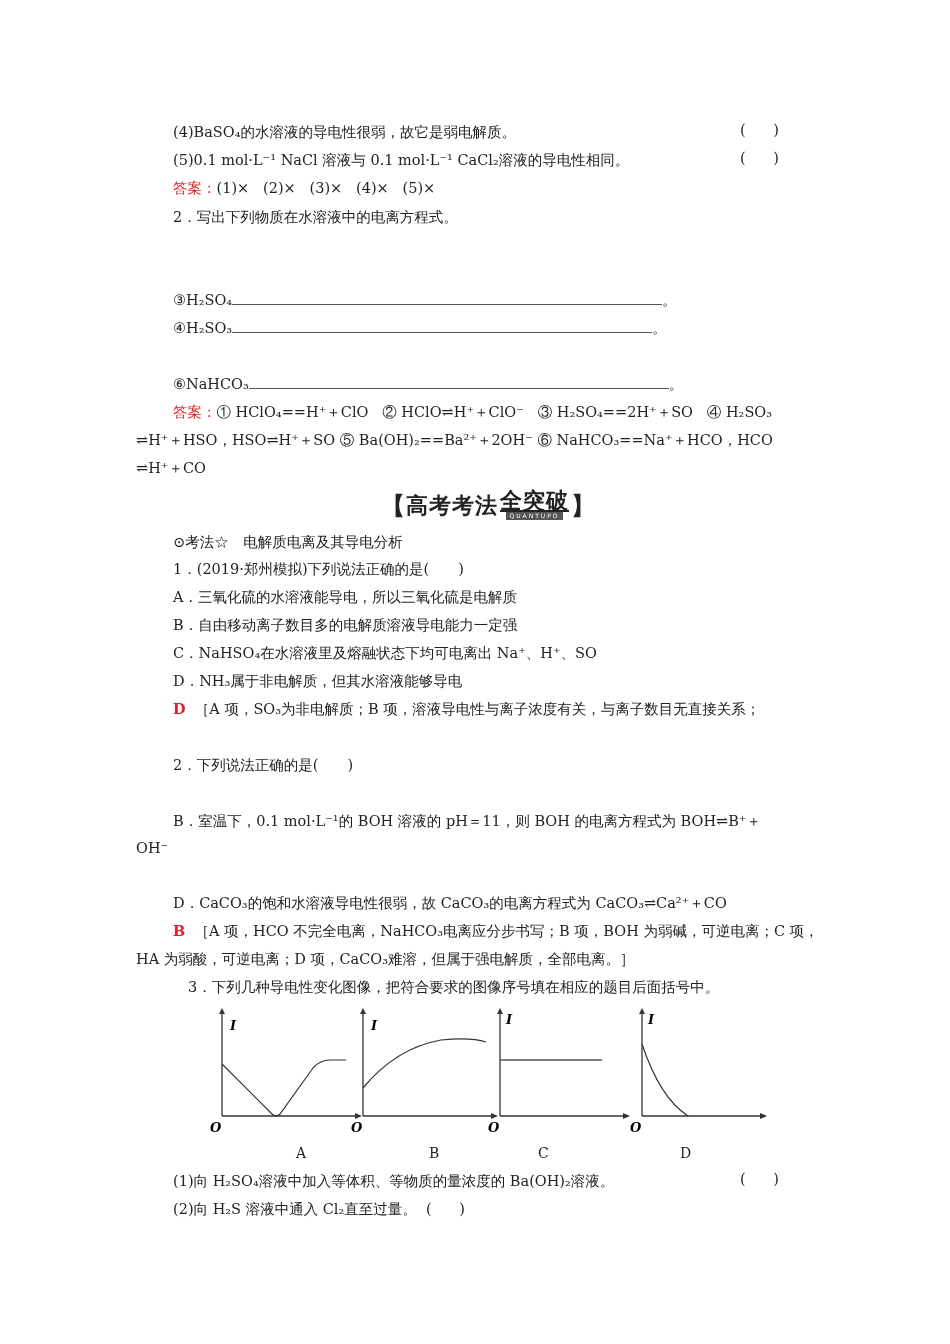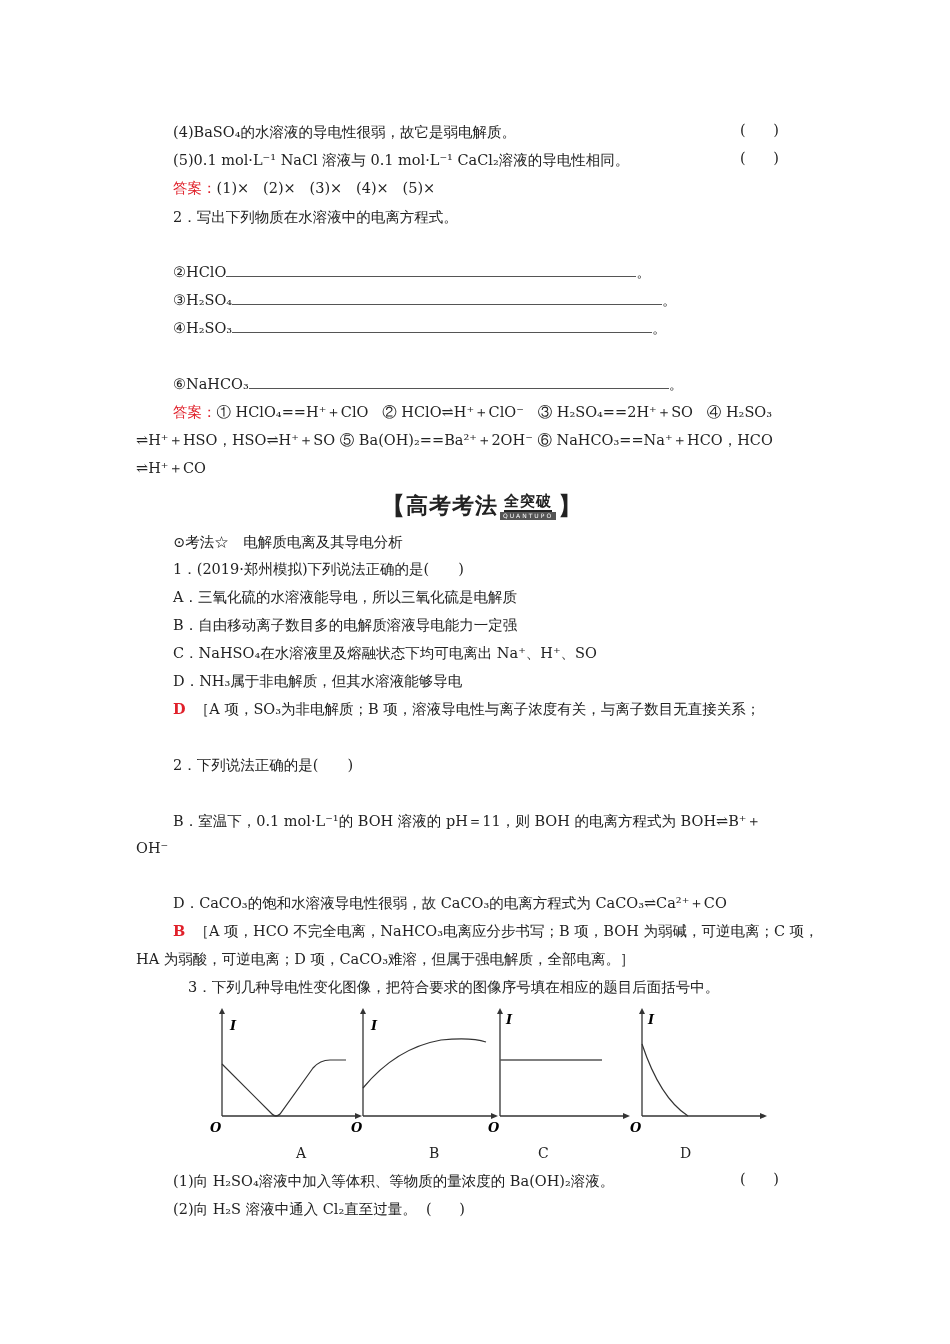--- a/index.html
+++ b/index.html
@@ -14,21 +14,21 @@
     .redb { color: #e0202a; font-weight: bold; }
     .paren { position: absolute; white-space: pre; }
     .blank { display: inline-block; border-bottom: 1px solid #555; height: 14px; vertical-align: baseline; }
     .banner {
       position: absolute; left: 381px; top: 490px; height: 32px;
       display: flex; align-items: center; font-family: "DejaVu Sans", sans-serif;
       font-weight: bold; font-size: 22px; color: #222; letter-spacing: 1px;
     }
     .banner .brk { font-size: 24px; }
     .banner .sub-box { display: inline-flex; flex-direction: column; align-items: center; margin: 0 2px; }
-    .banner .sub-top { font-size: 15px; border-bottom: 2px solid #222; line-height: 18px; }
+    .banner .sub-top { font-size: 22px; border-bottom: 2px solid #222; line-height: 18px; }
     .banner .sub-bot { background: #555; color: #fff; font-size: 6px; letter-spacing: 2px; padding: 0 3px; line-height: 8px; font-weight: normal; }
     .chart { position: absolute; }
     .chart svg { overflow: visible; }
     .chart-label { position: absolute; font-size: 14px; }
     .axis-i { font-style: italic; font-weight: bold; font-size: 13px; font-family: "DejaVu Serif", serif; }
   </style>
 </head>
 <body>
 
 <div class="page">
@@ -42,23 +42,20 @@
     <span>(5)</span><span>0.1 mol·L⁻¹ NaCl 溶液与 0.1 mol·L⁻¹ CaCl₂溶液的导电性相同。</span>
   </div>
   <div class="paren" style="left:740px; top:150px;">(      )</div>
 
   <div class="line" style="left:173px; top:178px;">
     <span class="red">答案：</span><span style="white-space:pre;">(1)×   (2)×   (3)×   (4)×   (5)×</span>
   </div>
 
   <div class="line" style="left:173px; top:207px;">2．写出下列物质在水溶液中的电离方程式。</div>
 
-  <div class="line" style="left:173px; top:262px;">
-    <span>②HClO</span><span class="blank" style="width:410px;"></span><span>。</span>
-  </div>
   <div class="line" style="left:173px; top:290px;">
     <span>③H₂SO₄</span><span class="blank" style="width:430px;"></span><span>。</span>
   </div>
   <div class="line" style="left:173px; top:318px;">
     <span>④H₂SO₃</span><span class="blank" style="width:420px;"></span><span>。</span>
   </div>
   <div class="line" style="left:173px; top:374px;">
     <span>⑥NaHCO₃</span><span class="blank" style="width:420px;"></span><span>。</span>
   </div>
 

